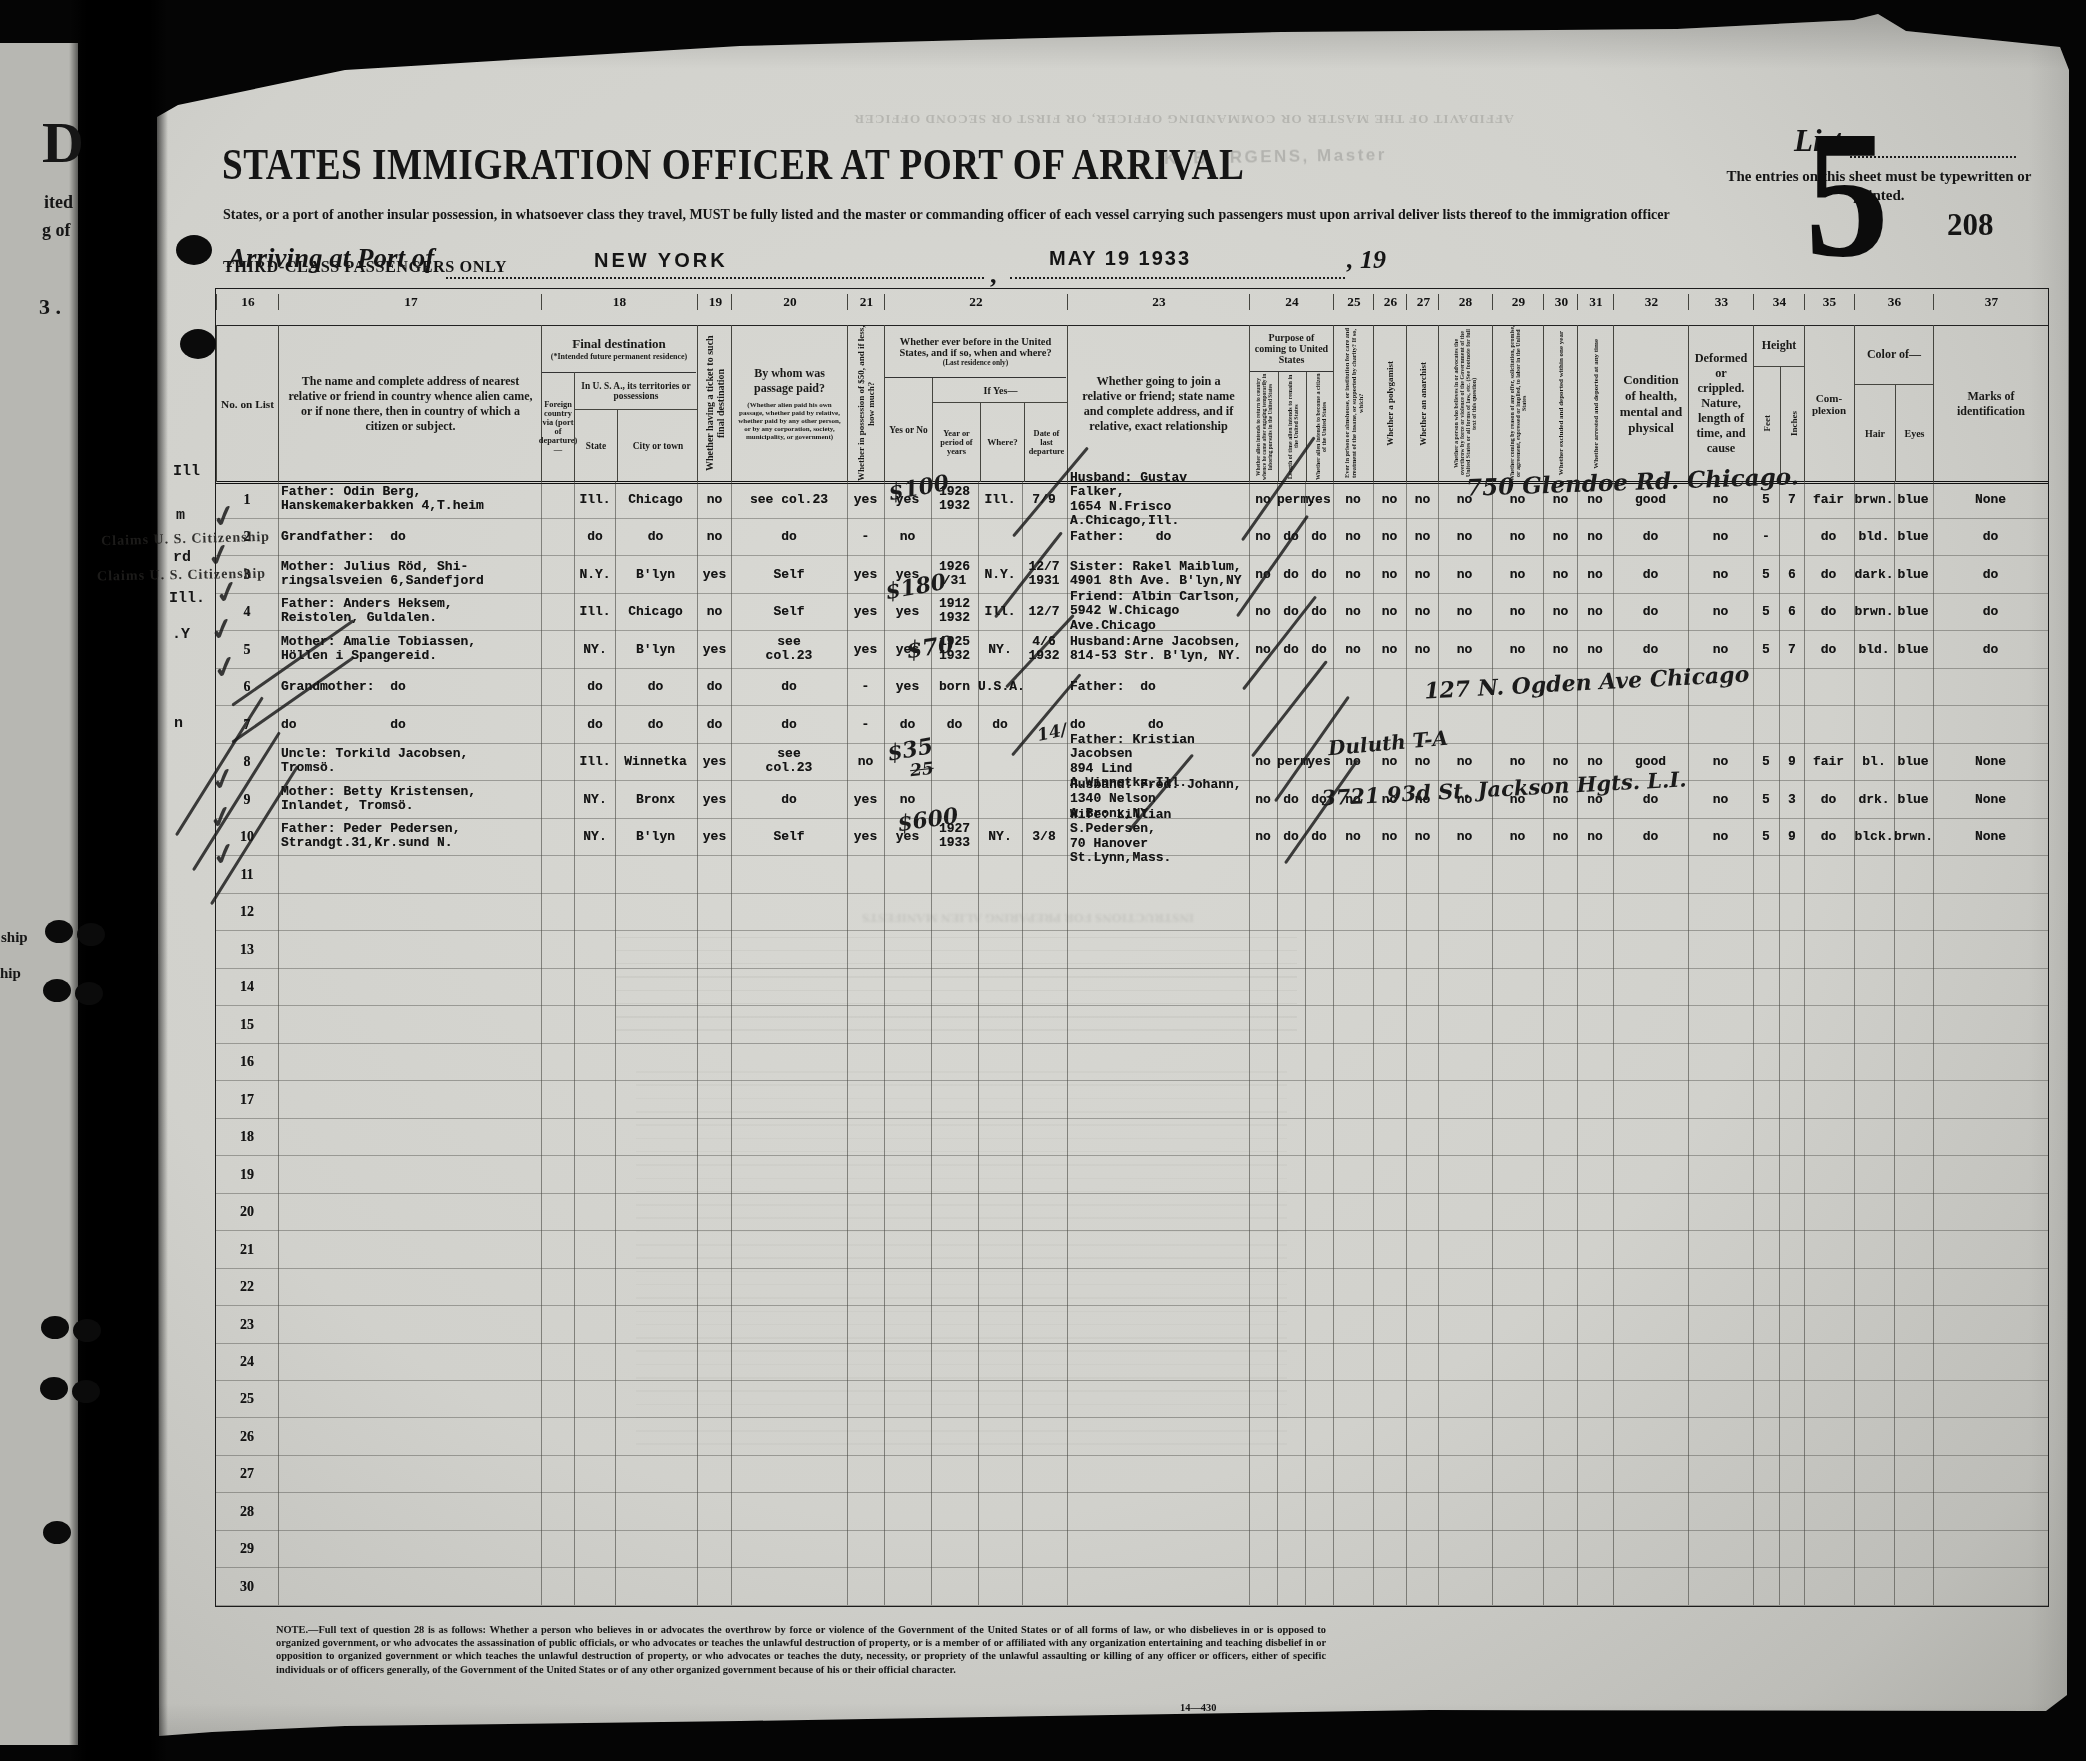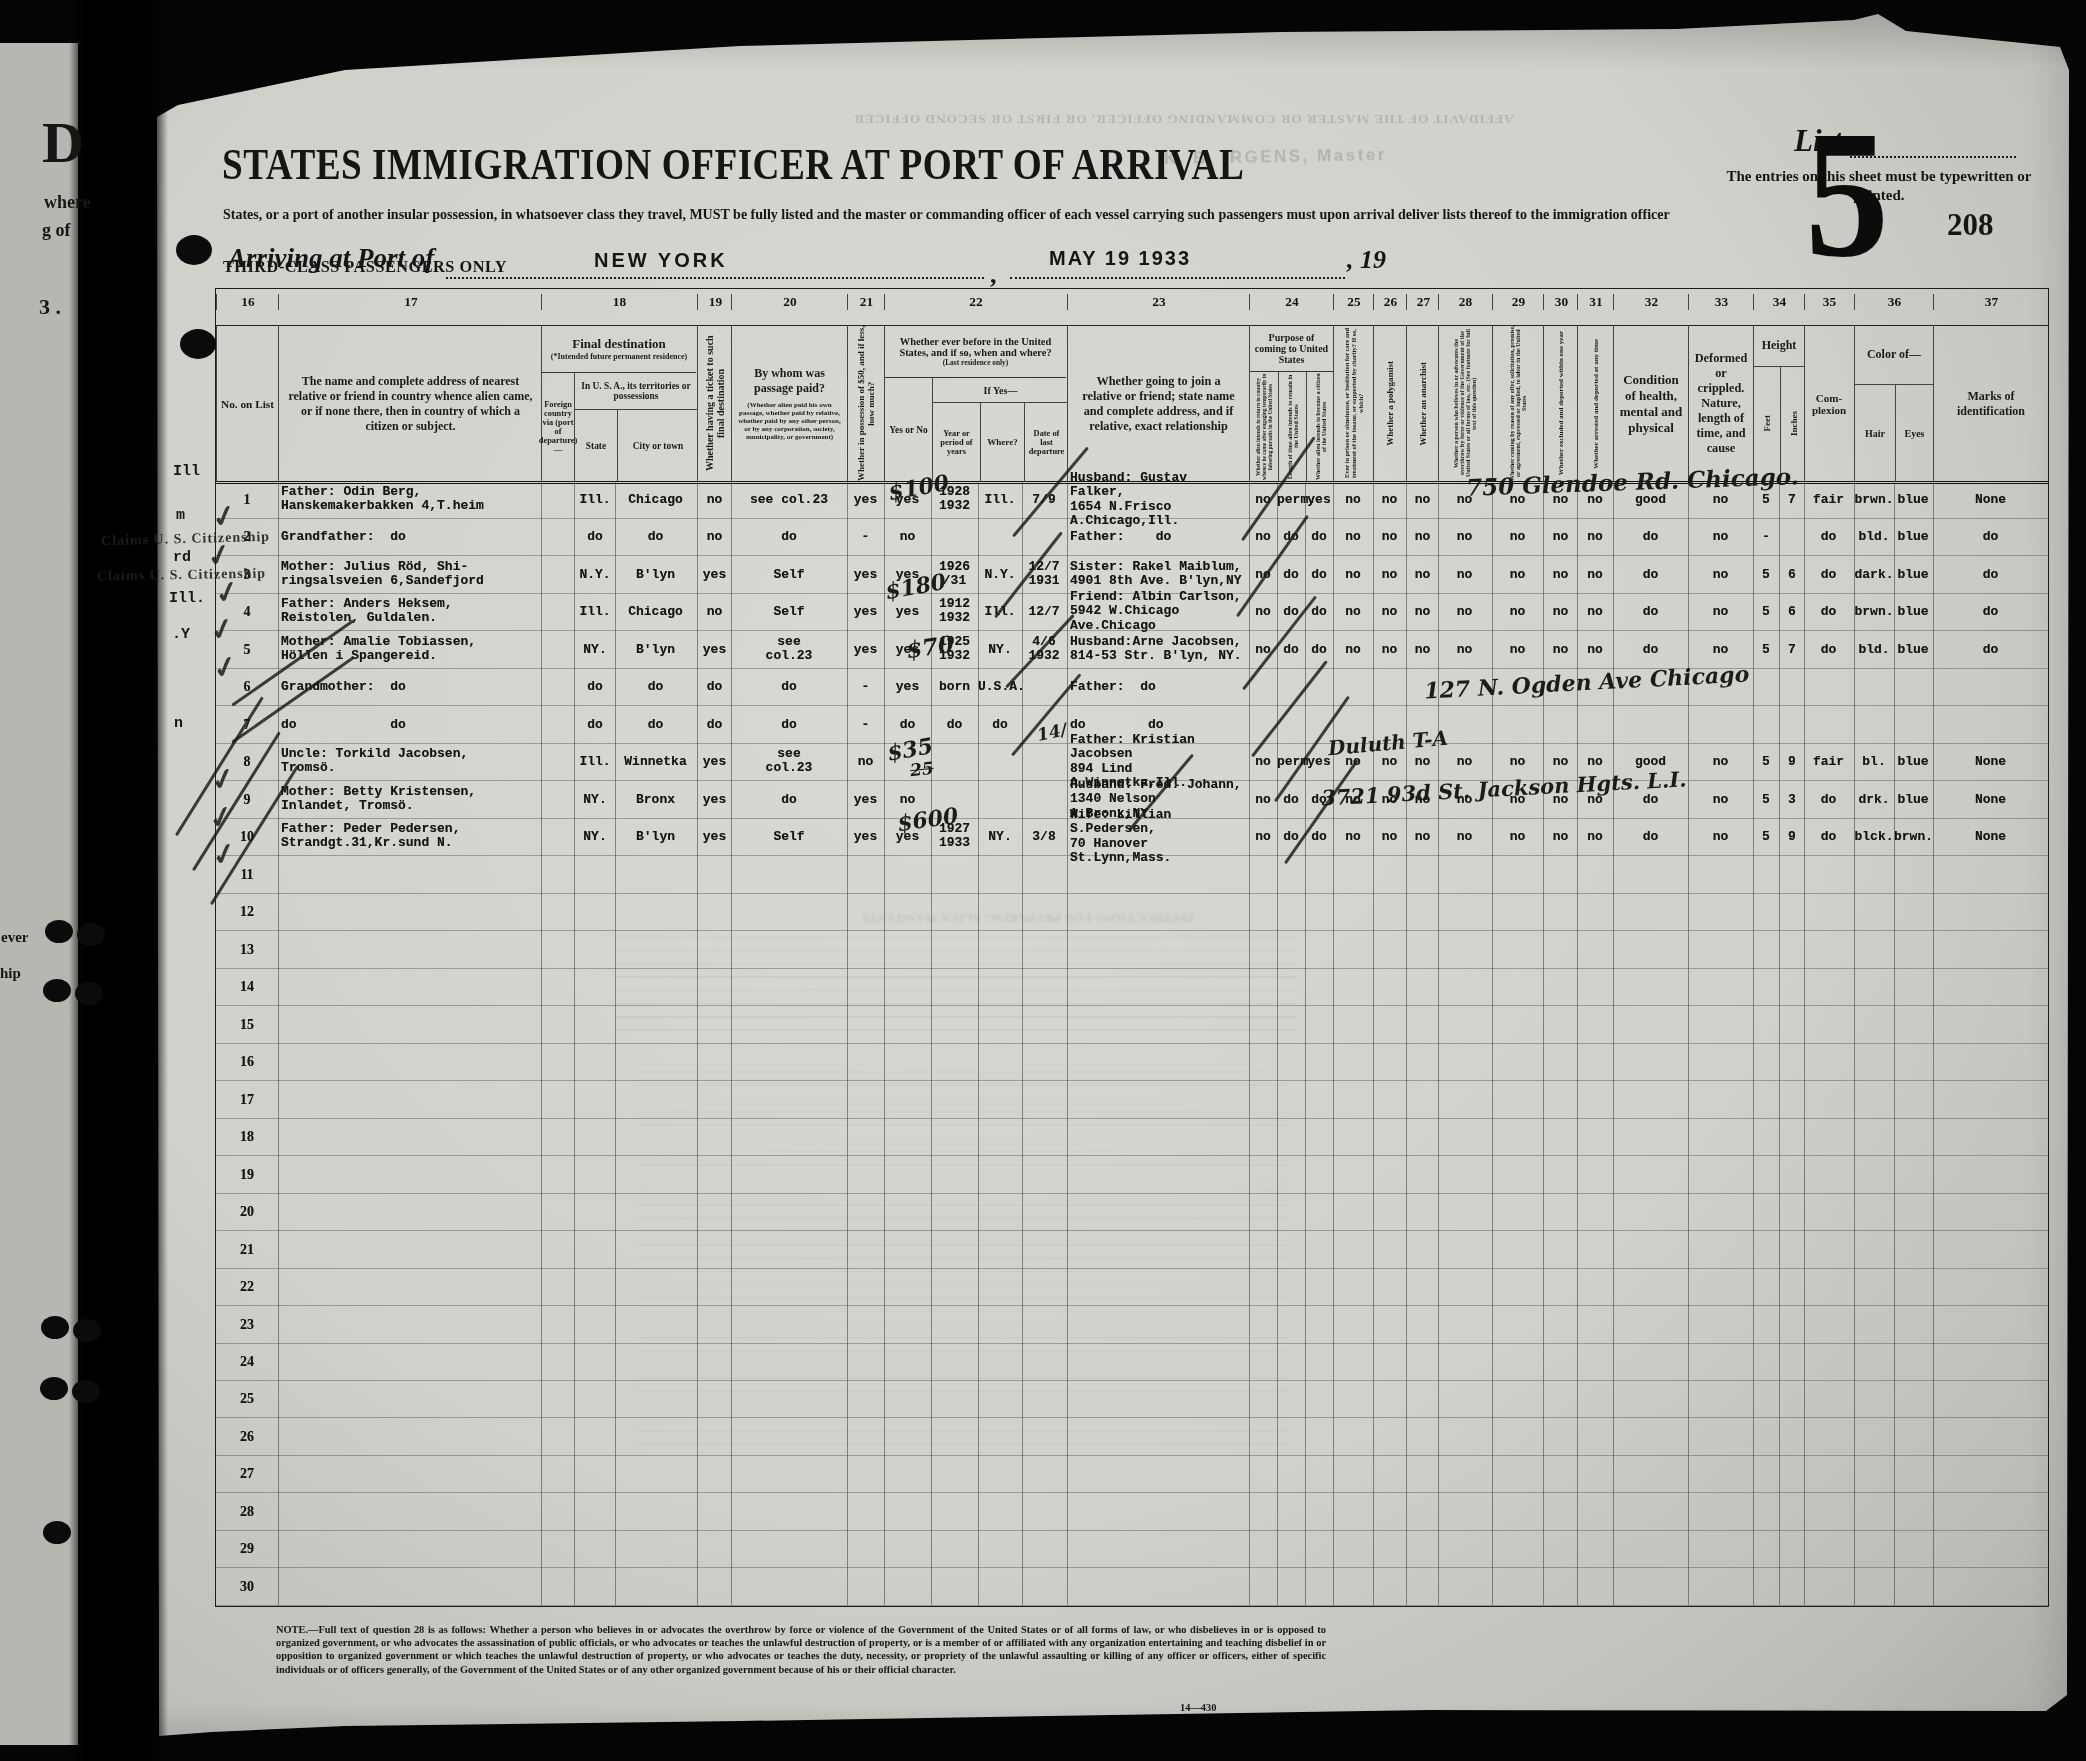--- a/index.html
+++ b/index.html
@@ -636,30 +636,30 @@
     <div class="abs smudge" style="left:616px;top:937px;width:681px;height:94px"></div>
     <div class="abs smudge" style="left:636px;top:1070px;width:651px;height:375px;opacity:.55"></div>
 
     <div class="abs serifb" style="left:276px;top:1623px;width:1050px;font-size:10.4px;line-height:1.27;text-align:justify;">NOTE.—Full text of question 28 is as follows: Whether a person who believes in or advocates the overthrow by force or violence of the Government of the United States or of all forms of law, or who disbelieves in or is opposed to organized government, or who advocates the assassination of public officials, or who advocates or teaches the unlawful destruction of property, or is a member of or affiliated with any organization entertaining and teaching disbelief in or opposition to organized government or which teaches the unlawful destruction of property, or who advocates or teaches the duty, necessity, or propriety of the unlawful assaulting or killing of any officer or officers, either of specific individuals or of officers generally, of the Government of the United States or of any other organized government because of his or their official character.</div>
     <div class="abs serifb" style="left:1180px;top:1702px;font-size:10.4px;">14—430</div>
   </div>
 
   <div id="gutter"></div>
 
   <div class="frag serifb" style="left:42px;top:109px;font-size:58px">D</div>
-  <div class="frag serifb" style="left:44px;top:192px;font-size:18px">where</div>
+  <div class="frag serifb" style="left:44px;top:192px;font-size:18px">ited</div>
   <div class="frag serifb" style="left:42px;top:220px;font-size:18px">g of</div>
   <div class="frag serifb" style="left:39px;top:294px;font-size:22px">3 .</div>
   <div class="frag mono" style="left:173px;top:463px;font-size:15px">Ill</div>
   <div class="frag mono" style="left:176px;top:507px;font-size:15px">m</div>
   <div class="frag mono" style="left:173px;top:549px;font-size:15px">rd</div>
   <div class="frag mono" style="left:169px;top:590px;font-size:15px">Ill.</div>
   <div class="frag mono" style="left:172px;top:626px;font-size:15px">.Y</div>
   <div class="frag mono" style="left:174px;top:715px;font-size:15px">n</div>
-  <div class="frag serifb" style="left:1px;top:929px;font-size:15px">ever</div>
+  <div class="frag serifb" style="left:1px;top:929px;font-size:15px">ship</div>
   <div class="frag serifb" style="left:0;top:965px;font-size:15px">hip</div>
   <div class="stamp" style="left:101px;top:531px;transform:rotate(-1.5deg)">Claims U. S. Citizenship</div>
   <div class="stamp" style="left:97px;top:567px;transform:rotate(-1deg)">Claims U. S. Citizenship</div>
 
   <div class="hole" style="left:45px;top:920px;width:28px;height:23px"></div>
   <div class="hole" style="left:77px;top:923px;width:28px;height:23px"></div>
   <div class="hole" style="left:43px;top:979px;width:28px;height:23px"></div>
   <div class="hole" style="left:75px;top:982px;width:28px;height:23px"></div>
   <div class="hole" style="left:41px;top:1316px;width:28px;height:23px"></div>
   <div class="hole" style="left:73px;top:1319px;width:28px;height:23px"></div>

